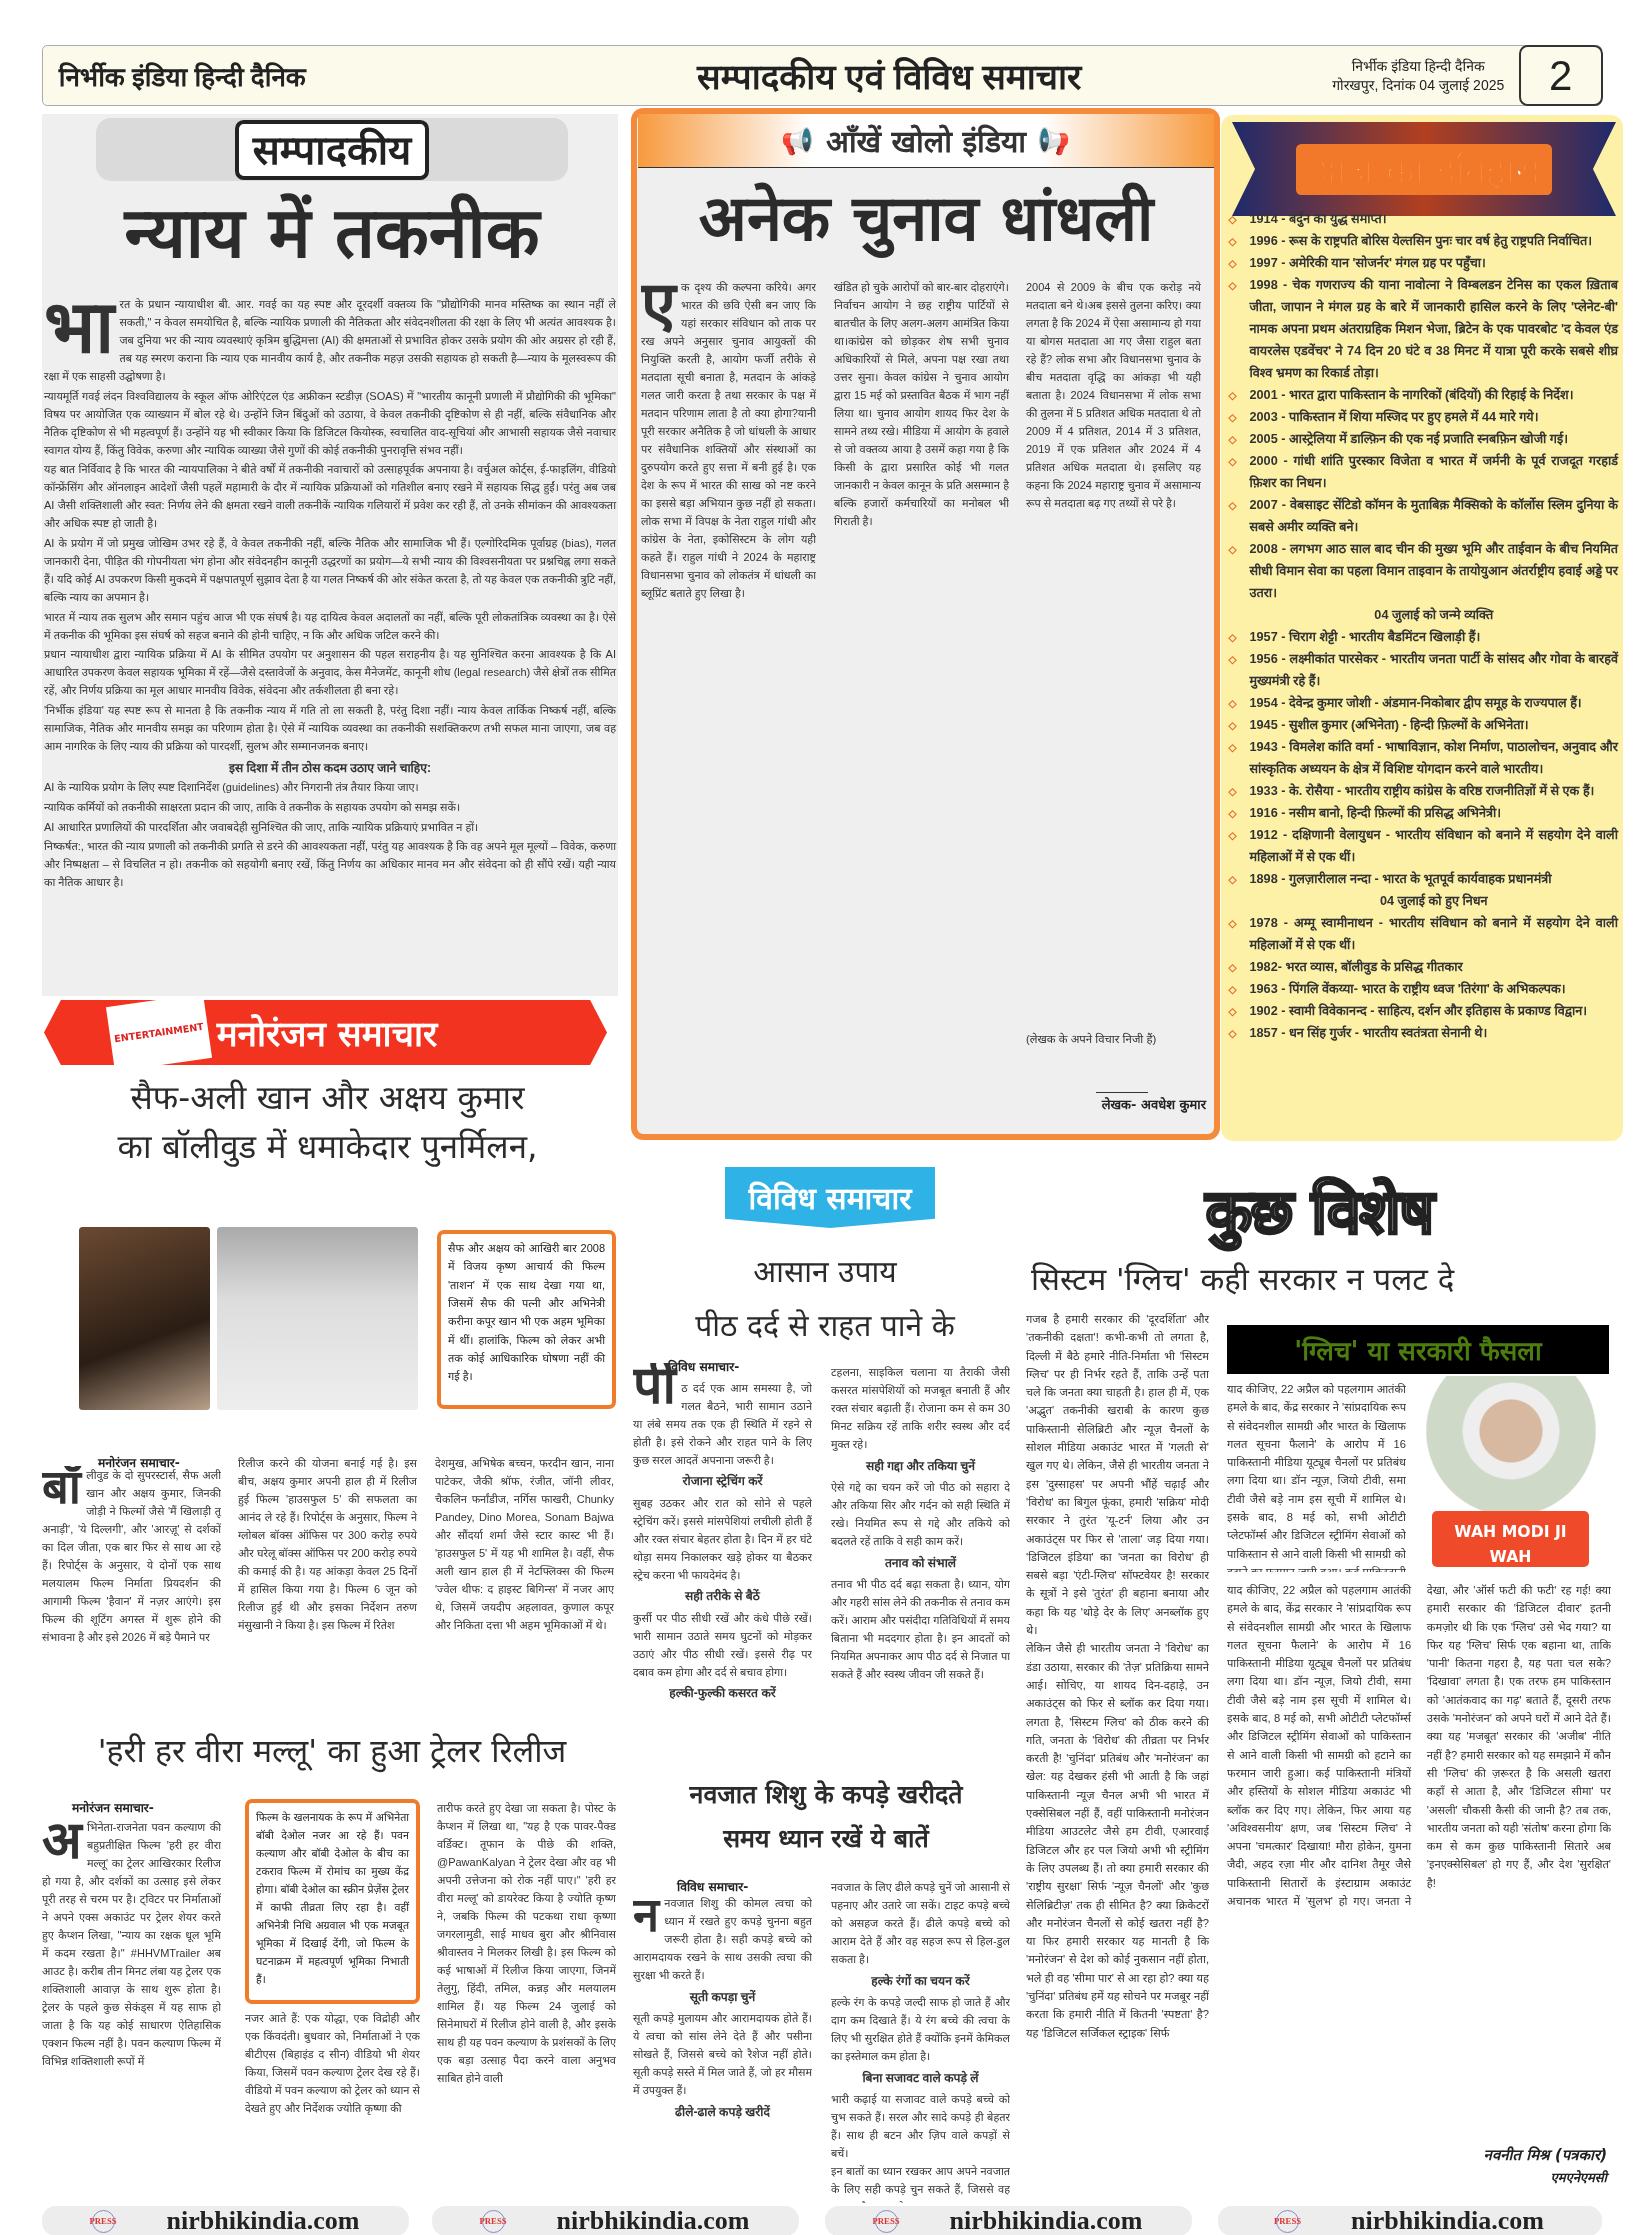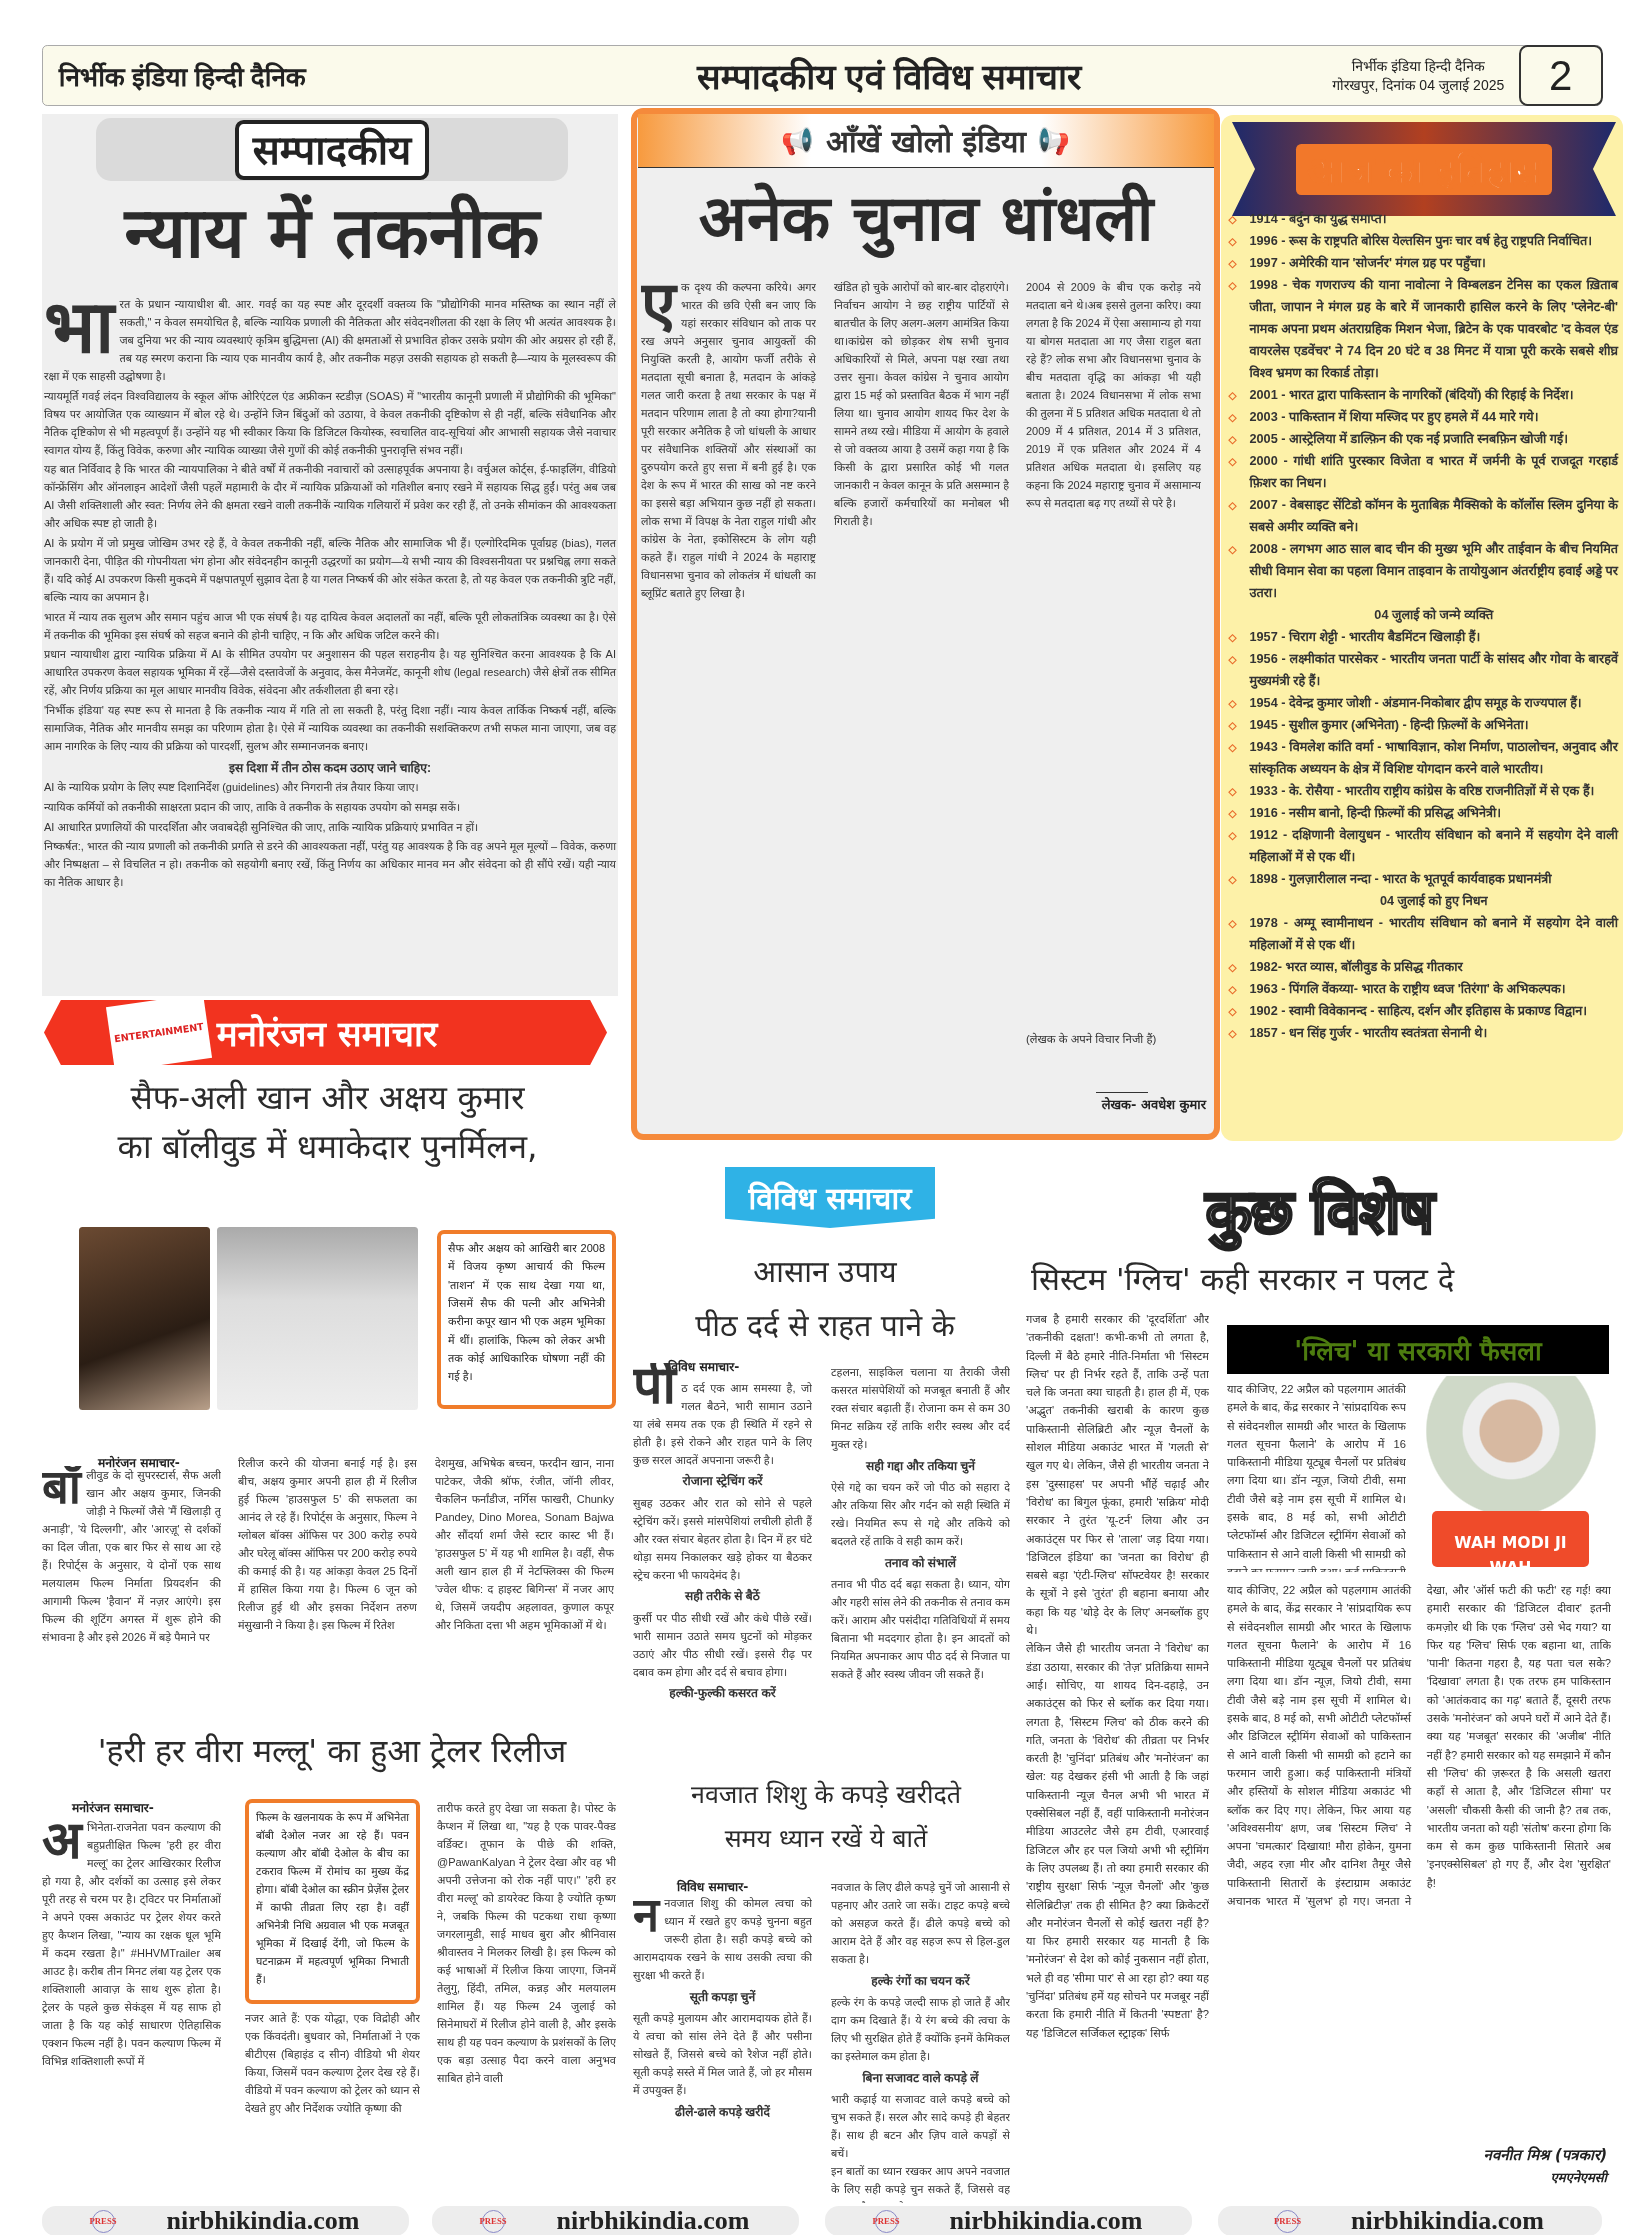--- a/index.html
+++ b/index.html
@@ -30,21 +30,21 @@
 .manoranjan-banner{left:44px;top:1000px;width:563px;height:65px;background:#f2331f;clip-path:polygon(3% 0,97% 0,100% 50%,97% 100%,3% 100%,0 50%);display:flex;align-items:center}
 .ent-logo{width:98px;height:65px;background:#fff;margin-left:66px;display:flex;align-items:center;justify-content:center;font-size:9.6px;font-weight:bold;color:#d22;transform:rotate(-8deg)}
 .manoranjan-banner .lbl{color:#fff;font-weight:bold;font-size:35px;margin-left:8.7px}
 .photo{background:linear-gradient(160deg,#6b4a32,#2a1d14 60%,#b9a08a);}
 .boxed{border:4.4px solid #f07c2a;border-radius:7px;padding:5.2px 7px;font-family:"Liberation Sans",sans-serif;font-size:11.8px;line-height:19px;text-align:justify}
 .vividh-banner{left:725px;top:1167px;width:210px;height:61px;background:#2fb2e6;clip-path:polygon(0 0,100% 0,100% 85%,50% 100%,0 85%);display:flex;align-items:center;justify-content:center}
 .vividh-banner span{color:#fff;font-weight:bold;font-size:30px}
 .kuch-banner{left:1162px;top:1166px;width:314px;height:87px;display:flex;align-items:center;justify-content:center;font-size:61px;font-weight:bold;color:#ddd;-webkit-text-stroke:2.6px #222;font-family:"DejaVu Sans",sans-serif;letter-spacing:-1.7px}
 .glitch-banner{left:1227px;top:1325px;width:382px;height:49px;background:#000;color:#4d7c0f;display:flex;align-items:center;justify-content:center;font-size:26px;font-weight:bold}
 .modi-photo{left:1415px;top:1376px;width:192px;height:157px;background:radial-gradient(circle at 50% 35%,#d7b9a1 0 22%,#eee 23% 34%,#cfd9c8 35% 60%,#fff 61%)}
-.wah{left:1432px;top:1511px;width:157px;height:56px;background:#ef4b2a;border-radius:5px;color:#fff;font-weight:bold;font-size:15.7px;text-align:center;line-height:24.5px;padding-top:20px}
+.wah{left:1432px;top:1511px;width:157px;height:56px;background:#ef4b2a;border-radius:5px;color:#fff;font-weight:bold;font-size:15.7px;text-align:center;line-height:24.5px;padding-top:9px}
 .subhead{font-weight:bold;text-align:center;font-size:12.2px;margin:3.5px 0}
 .byline{font-weight:bold;font-style:italic;font-size:15px;text-align:right}
 .footer-strip{top:2206px;height:30px;background:#ededed;border-radius:14px;display:flex;align-items:center;justify-content:center;font-family:"Liberation Serif",serif;font-weight:bold;font-size:26px;color:#222}
 .press-logo{width:23px;height:23px;border-radius:50%;border:1.7px solid #8a8ac8;font-size:8.7px;display:flex;align-items:center;justify-content:center;margin-right:52px;color:#d33}
 </style>
 </head>
 <body>
 
 <div class="abs masthead">
   <div class="mh-left">निर्भीक इंडिया हिन्दी दैनिक</div>
@@ -248,21 +248,21 @@
   <div class="subhead">हल्की-फुल्की कसरत करें</div>
 </div>
 <div class="abs body-text" style="left:831px;top:1363px;width:179px;height:376px;overflow:hidden;font-size:11px;line-height:18px">
   <div>टहलना, साइकिल चलाना या तैराकी जैसी कसरत मांसपेशियों को मजबूत बनाती हैं और रक्त संचार बढ़ाती हैं। रोजाना कम से कम 30 मिनट सक्रिय रहें ताकि शरीर स्वस्थ और दर्द मुक्त रहे।</div>
   <div class="subhead">सही गद्दा और तकिया चुनें</div>
   <div>ऐसे गद्दे का चयन करें जो पीठ को सहारा दे और तकिया सिर और गर्दन को सही स्थिति में रखे। नियमित रूप से गद्दे और तकिये को बदलते रहें ताकि वे सही काम करें।</div>
   <div class="subhead">तनाव को संभालें</div>
   <div>तनाव भी पीठ दर्द बढ़ा सकता है। ध्यान, योग और गहरी सांस लेने की तकनीक से तनाव कम करें। आराम और पसंदीदा गतिविधियों में समय बिताना भी मददगार होता है। इन आदतों को नियमित अपनाकर आप पीठ दर्द से निजात पा सकते हैं और स्वस्थ जीवन जी सकते हैं।</div>
 </div>
 
-<div class="abs headline-big" style="left:638px;top:1773px;width:376px;font-size:25px;line-height:44px;font-weight:normal">
+<div class="abs headline-big" style="left:638px;top:1773px;width:376px;font-size:25px;line-height:44px;font-weight:bold">
   <div>नवजात शिशु के कपड़े खरीदते</div>
   <div>समय ध्यान रखें ये बातें</div>
 </div>
 <div class="abs" style="left:677px;top:1878px;font-weight:bold;font-size:12.2px">विविध समाचार-</div>
 <div class="abs body-text" style="left:633px;top:1894px;width:179px;height:310px;overflow:hidden;font-size:11px;line-height:18px">
   <span class="drop" style="font-size:47px;line-height:42px">न</span>
   <span>नवजात शिशु की कोमल त्वचा को ध्यान में रखते हुए कपड़े चुनना बहुत जरूरी होता है। सही कपड़े बच्चे को आरामदायक रखने के साथ उसकी त्वचा की सुरक्षा भी करते हैं।</span>
   <div class="subhead">सूती कपड़ा चुनें</div>
   <div>सूती कपड़े मुलायम और आरामदायक होते हैं। ये त्वचा को सांस लेने देते हैं और पसीना सोखते हैं, जिससे बच्चे को रैशेज नहीं होते। सूती कपड़े सस्ते में मिल जाते हैं, जो हर मौसम में उपयुक्त हैं।</div>
   <div class="subhead">ढीले-ढाले कपड़े खरीदें</div>

